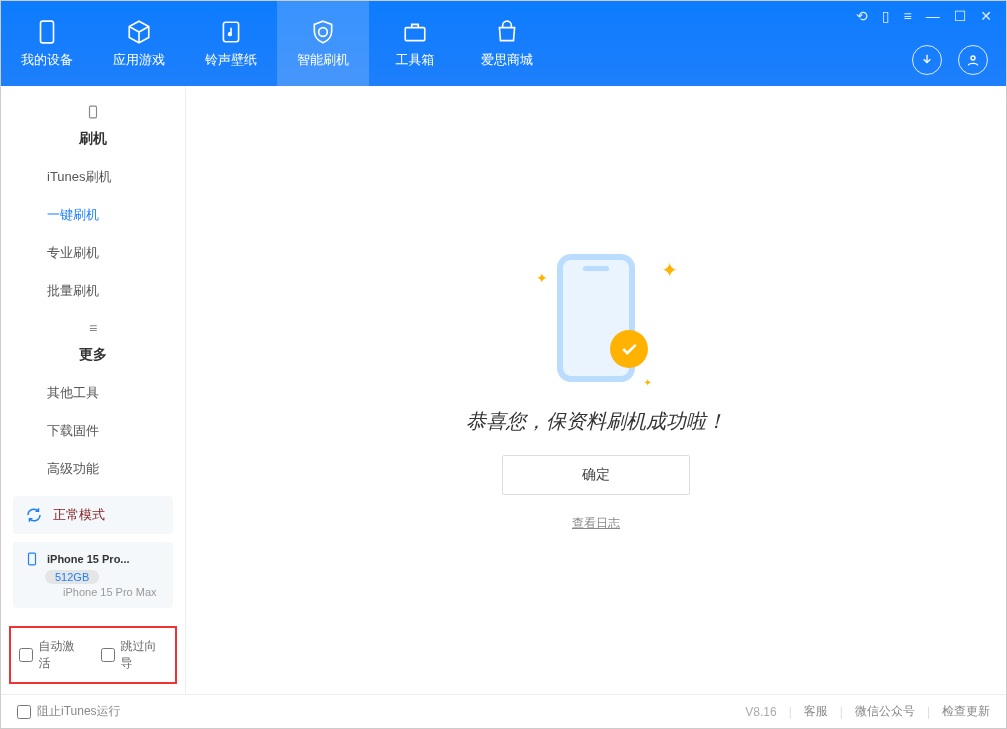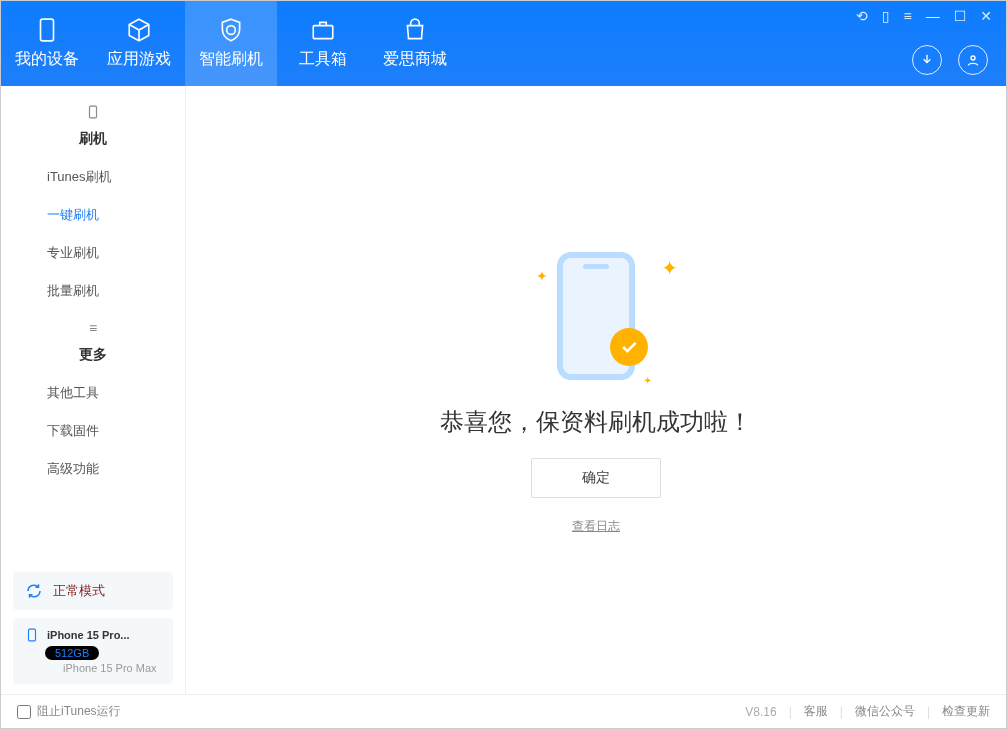--- a/index.html
+++ b/index.html
@@ -5,56 +5,56 @@
 * { margin: 0; padding: 0; box-sizing: border-box; font-family: "Microsoft YaHei", sans-serif; }
 body { background: #f0f0f0; display: flex; align-items: center; justify-content: center; min-height: 100vh; }
 .window { width: 1007px; height: 729px; background: #fff; border: 1px solid #ccc; display: flex; flex-direction: column; position: relative; }
 .header { height: 85px; background: linear-gradient(180deg, #0d7cff 0%, #1e7ffb 100%); display: flex; align-items: stretch; color: #fff; }
 .logo-wrap { display: flex; align-items: center; padding-left: 20px; width: 185px; }
 .logo-icon { width: 36px; height: 36px; border: 2px solid #fff; border-radius: 50%; display: flex; align-items: center; justify-content: center; font-weight: bold; font-size: 18px; font-style: italic; }
 .logo-txt { margin-left: 8px; }
 .logo-main { font-size: 20px; font-weight: 600; letter-spacing: 1px; }
 .logo-sub { font-size: 11px; opacity: 0.9; }
 .nav { display: flex; }
-.nav-item { width: 92px; display: flex; flex-direction: column; align-items: center; justify-content: center; gap: 6px; cursor: pointer; font-size: 16px; }
+.nav-item { width: 92px; display: flex; flex-direction: column; align-items: center; justify-content: center; gap: 6px; cursor: pointer; font-size: 13px; }
 .nav-item.active { background: rgba(255,255,255,0.18); }
 .nav-icon { width: 26px; height: 26px; display: flex; align-items: center; justify-content: center; }
 .nav-icon svg { width: 26px; height: 26px; fill: #fff; stroke: #fff; }
 .titlebar { position: absolute; top: 0; right: 0; height: 30px; display: flex; align-items: center; gap: 14px; padding-right: 14px; color: rgba(255,255,255,0.85); font-size: 14px; }
 .titlebar span { cursor: pointer; }
 .header-right { position: absolute; right: 18px; top: 44px; display: flex; gap: 16px; }
 .header-right .circ { width: 30px; height: 30px; border: 1.5px solid rgba(255,255,255,0.85); border-radius: 50%; display: flex; align-items: center; justify-content: center; cursor: pointer; }
 .body { flex: 1; display: flex; min-height: 0; }
 .sidebar { width: 185px; border-right: 1px solid #eee; display: flex; flex-direction: column; padding-top: 8px; }
 .cat { display: flex; align-items: center; gap: 10px; padding: 10px 18px; font-size: 14px; font-weight: 600; color: #333; flex-direction: column; }
 .cat .ci { width: 16px; height: 16px; display: flex; align-items: center; justify-content: center; color: #888; }
 .sub-item { padding: 10px 18px 10px 46px; font-size: 13px; color: #555; cursor: pointer; }
 .sub-item.active { color: #1e7ffb; }
 .sidebar-spacer { flex: 1; }
 .status-box { margin: 8px 12px; background: #f5f8fb; border-radius: 4px; padding: 10px 12px; display: flex; align-items: center; gap: 10px; font-size: 13px; color: #7f1d1d; }
 .status-box .sync { width: 18px; height: 18px; }
 .device-box { margin: 0 12px 10px; background: #f5f8fb; border-radius: 4px; padding: 10px 12px; font-size: 12px; color: #333; }
 .device-head { display: flex; align-items: center; gap: 8px; font-weight: 600; font-size: 11px; }
-.badge { display: inline-block; background: #000000; color: #1e7ffb; border-radius: 10px; padding: 1px 10px; font-size: 11px; margin-top: 4px; margin-left: 20px; }
+.badge { display: inline-block; background: #e5e5e5; color: #1e7ffb; border-radius: 10px; padding: 1px 10px; font-size: 11px; margin-top: 4px; margin-left: 20px; }
 .device-sub { color: #999; font-size: 11px; margin-left: 38px; margin-top: 2px; }
 .red-box { margin: 8px 8px 12px; border: 2px solid #e33; padding: 10px 8px; display: flex; gap: 16px; font-size: 12px; color: #666; }
 .chk { display: flex; align-items: center; gap: 6px; cursor: pointer; }
 .chk input { width: 14px; height: 14px; }
 .content { flex: 1; display: flex; flex-direction: column; align-items: center; justify-content: center; gap: 20px; }
 .illus { width: 140px; height: 140px; position: relative; display: flex; align-items: center; justify-content: center; }
 .phone { width: 78px; height: 128px; border: 6px solid #b9dcff; border-radius: 14px; background: #eaf4ff; position: relative; }
 .phone::before { content: ""; position: absolute; left: 50%; top: 6px; transform: translateX(-50%); width: 26px; height: 5px; background: #b9dcff; border-radius: 3px; }
 .check-badge { position: absolute; right: 18px; bottom: 20px; width: 38px; height: 38px; background: #ffb300; border-radius: 50%; display: flex; align-items: center; justify-content: center; }
 .check-badge svg { width: 20px; height: 20px; stroke: #fff; fill: none; stroke-width: 3; }
 .spark { position: absolute; color: #ffb300; font-size: 14px; }
 .sp1 { left: 10px; top: 22px; }
 .sp2 { right: -12px; top: 10px; font-size: 20px; }
 .sp3 { right: 14px; bottom: 0; font-size: 10px; }
-.success-txt { font-size: 24px; color: #333; }
-.ok-btn { width: 130px; height: 40px; border: 1px solid #ddd; background: #fff; font-size: 14px; color: #444; cursor: pointer; border-radius: 2px; }
+.success-txt { font-size: 20px; color: #333; font-style: italic; }
+.ok-btn { width: 188px; height: 40px; border: 1px solid #ddd; background: #fff; font-size: 14px; color: #444; cursor: pointer; border-radius: 2px; }
 .log-link { font-size: 12px; color: #888; text-decoration: underline; cursor: pointer; }
 .footer { height: 34px; border-top: 1px solid #eee; display: flex; align-items: center; padding: 0 16px; font-size: 12px; color: #888; }
 .footer .chk { color: #888; }
 .footer-right { margin-left: auto; display: flex; align-items: center; gap: 12px; }
 .footer-right .sep { color: #ddd; }
 .footer-right span { cursor: pointer; }
 .ver { color: #aaa; }
 </style>
 </head>
 <body>
@@ -81,20 +81,30 @@
       </div>
       <div class="nav-item">
         <div class="nav-icon">
             <svg viewBox="0 0 24 24">
               <path d="M12 2l9 5v10l-9 5-9-5V7z" fill="none" stroke-width="1.5"></path>
               <path d="M3 7l9 5 9-5M12 12v10" fill="none" stroke-width="1.5"></path>
             </svg>
           </div>
         <span>应用游戏</span>
       </div>
+      <div class="nav-item">
+        <div class="nav-icon">
+            <svg viewBox="0 0 24 24">
+              <rect x="5" y="3" width="14" height="18" rx="2" fill="none" stroke-width="1.5"></rect>
+              <path d="M12 8v5" stroke-width="1.5"></path>
+              <circle cx="11" cy="14" r="1.5" fill="#fff"></circle>
+            </svg>
+          </div>
+        <span>铃声壁纸</span>
+      </div>
       <div class="nav-item active">
         <div class="nav-icon">
             <svg viewBox="0 0 24 24">
               <path d="M12 2l8 3v6c0 5-3.5 9-8 11-4.5-2-8-6-8-11V5z" fill="none" stroke-width="1.5"></path>
               <path d="M8 12a4 4 0 118 0 4 4 0 01-8 0" fill="none" stroke-width="1.5"></path>
             </svg>
           </div>
         <span>智能刷机</span>
       </div>
       <div class="nav-item">
@@ -168,20 +178,30 @@
         <div class="device-head">
           <svg width="14" height="14" viewBox="0 0 24 24" fill="none" stroke="#1e7ffb" stroke-width="2">
               <rect x="6" y="2" width="12" height="20" rx="2"></rect>
             </svg>
           <span>iPhone 15 Pro...</span>
         </div>
         <span class="badge">512GB</span>
         <div class="device-sub">iPhone 15 Pro Max</div>
       </div>
 
+      <div class="red-box">
+        <label class="chk">
+          <input type="checkbox" style="">
+          <span>自动激活</span>
+        </label>
+        <label class="chk">
+          <input type="checkbox" style="">
+          <span>跳过向导</span>
+        </label>
+      </div>
     </div>
 
     <div class="content">
       <div class="illus">
         <div class="phone"></div>
         <div class="check-badge">
           <svg viewBox="0 0 24 24">
               <path d="M5 12l5 5L20 7"></path>
             </svg>
         </div>

